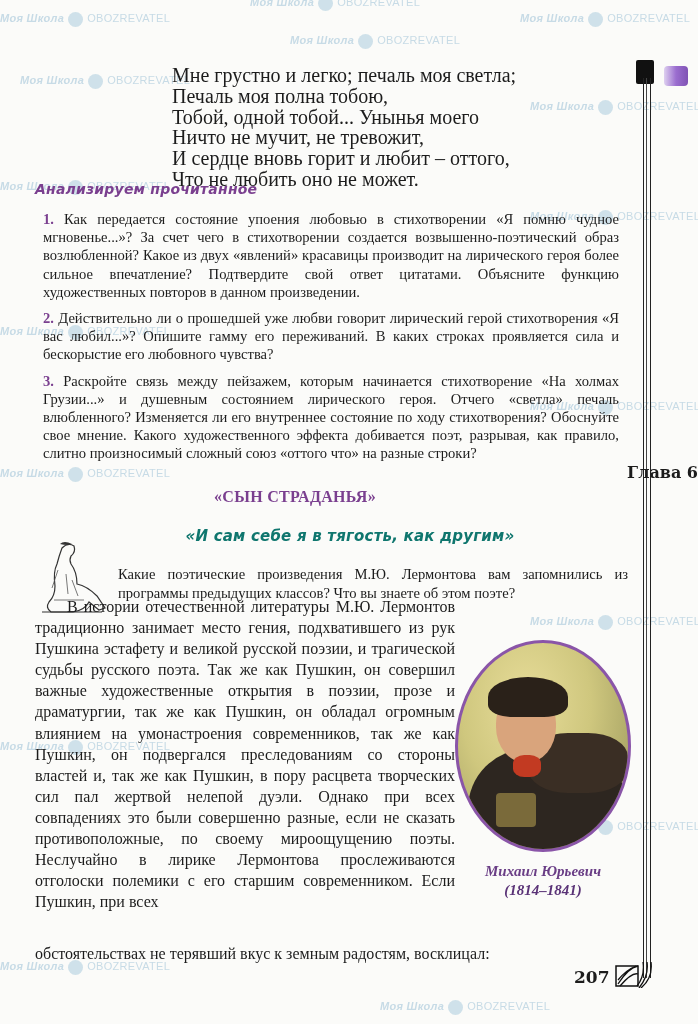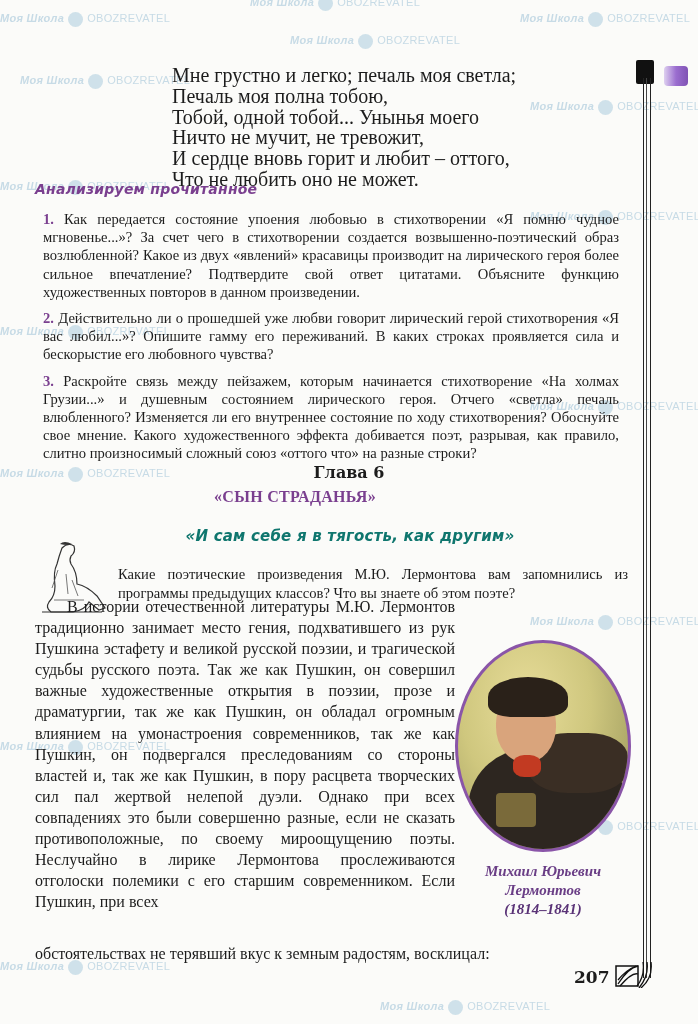--- a/index.html
+++ b/index.html
@@ -34,21 +34,21 @@
     }
 
     .questions {
       position: absolute; left: 35px; top: 202px; width: 592px;
       font-size: 14.6px; line-height: 18.2px; text-align: justify;
     }
     .questions p { margin: 8px; }
     .qnum { color: #7a3f8f; font-weight: bold; }
 
     .chapter-title {
-      position: absolute; left: 0; width: 698px; top: 463px; text-align: center;
+      position: absolute; left: 0; width: 698px; top: 463px; text-align: right;
       font-family: "DejaVu Serif", serif; font-weight: bold; font-size: 16px;
     }
     .chapter-subtitle {
       position: absolute; left: 0; width: 590px; top: 488px; text-align: center;
       font-size: 16px; font-weight: bold; color: #7a3f8f; letter-spacing: 0.3px;
     }
     .epigraph-title {
       position: absolute; left: 160px; width: 380px; top: 527px; text-align: center;
       font-family: "DejaVu Sans", sans-serif; font-weight: bold; font-style: italic;
       font-size: 15px; color: #0f766e; letter-spacing: 0.2px;
@@ -195,21 +195,20 @@
 <div class="portrait">
   <div class="coat"></div>
   <div class="fur"></div>
   <div class="face"></div>
   <div class="hair"></div>
   <div class="collar"></div>
   <div class="epaulette"></div>
 </div>
 <div class="portrait-caption">
   <div>Михаил Юрьевич</div>
-  <div>Лермонтов</div>
   <div class="dates">(1814–1841)</div>
 </div>
 
 <div class="page-number">207</div>
 <svg class="corner-ornament-bottom" viewBox="0 0 40 26">
   <path d="M2 4 l22 0 l0 20 l-22 0z" fill="none" stroke="#111" stroke-width="1.5"></path>
   <path d="M4 22 q10 -16 20 -18 M4 18 q8 -10 18 -14 M6 24 q12 -14 18 -12 M29 0 q2 14 -6 24 M33 0 q2 14 -8 26 M37 0 q2 16 -10 26" fill="none" stroke="#111" stroke-width="1.3"></path>
 </svg>
 
 </body></html>

